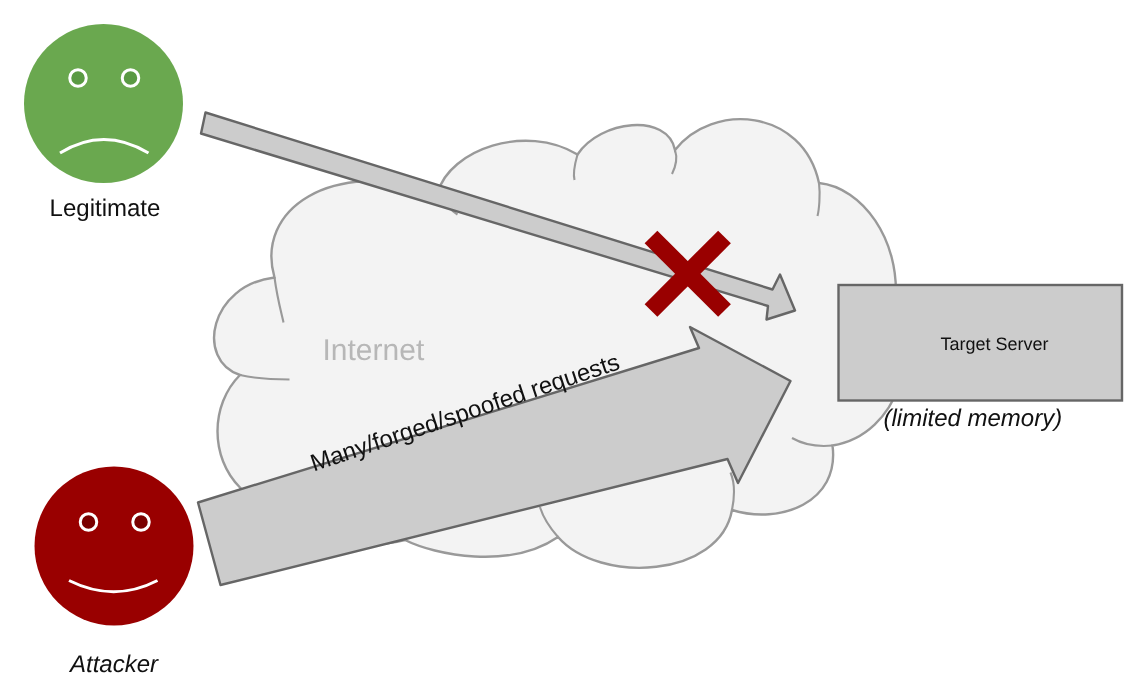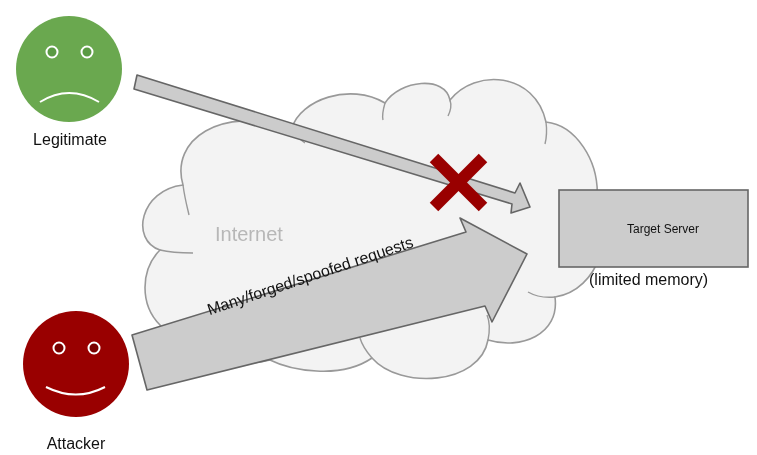--- a/index.html
+++ b/index.html
@@ -3,21 +3,21 @@
 <meta charset="utf-8">
 <style>
   html, body { margin: 0; padding: 0; background: #ffffff; }
   body { width: 757px; height: 455px; position: relative; overflow: hidden;
          font-family: "Liberation Sans", sans-serif; }
   svg { position: absolute; left: 0; top: 0; }
   .lbl { position: absolute; font-size: 16px; color: #111; text-align: center; line-height: 21px; }
   .internet { position: absolute; left: 215px; top: 223px; font-size: 20px; color: #b7b7b7; }
   .server-label { position: absolute; left: 559px; top: 190px; width: 208px; height: 77px;
                   display: flex; align-items: center; justify-content: center; font-size: 12px; color: #111; }
-  .mem { position: absolute; left: 589px; top: 271px; font-size: 16px; color: #111; }
+  .mem { position: absolute; left: 589px; top: 271px; font-size: 16px; color: #111; font-style: italic; }
   .req { position: absolute; left: 205px; top: 302px; font-size: 16px; color: #111;
          transform-origin: 0 0; transform: rotate(-18.5deg); white-space: nowrap; }
 </style>
 </head>
 <body>
 
 <svg width="757" height="455" viewBox="0 0 757 455">
 
   <g>
     <path d="M 160 325
@@ -68,20 +68,20 @@
     <line x1="483" y1="158" x2="434" y2="207" stroke="#990000" stroke-width="12"></line>
   </g>
 
   <rect x="559" y="190" width="189" height="77" fill="#cccccc" stroke="#666666" stroke-width="1.6"></rect>
 </svg>
 
 <div class="lbl" style="left:20px; top:129px; width:100px;">
   <div>Legitimate</div>
 </div>
 
-<div class="lbl" style="left:26px; top:433px; width:100px;">Attacker</div>
+<div class="lbl" style="left:26px; top:433px; width:100px;font-style:italic;">Attacker</div>
 
 <div class="internet">Internet</div>
 
 <div class="server-label">Target Server</div>
 <div class="mem">(limited memory)</div>
 
 <div class="req">Many/forged/spoofed requests</div>
 
 </body></html>

